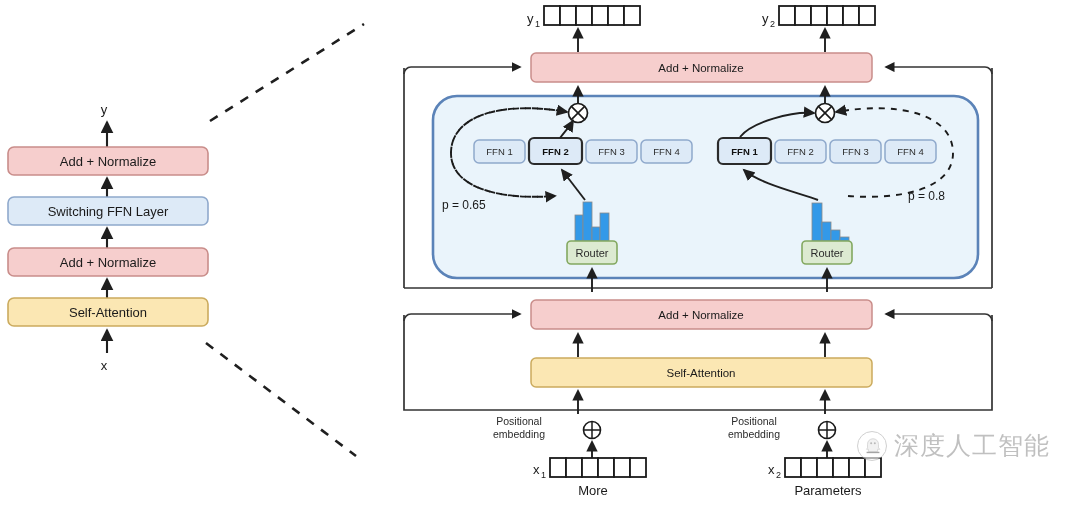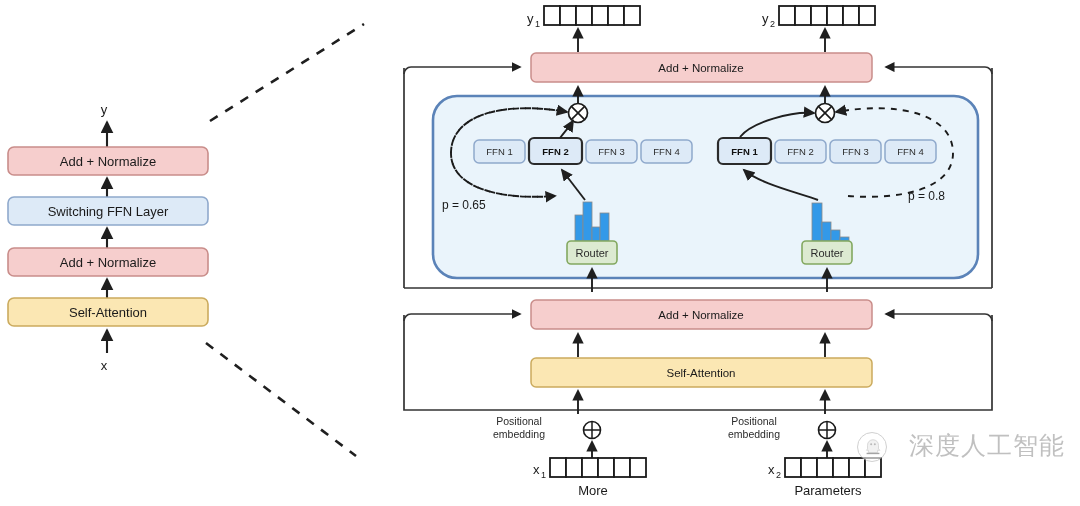--- a/index.html
+++ b/index.html
@@ -28,22 +28,22 @@
   .t-ffn-on { font-size: 9.5px; font-weight: bold; fill: #111111; }
   .t-router { font-size: 11px; fill: #2b2b2b; }
   .t-p { font-size: 12px; fill: #1a1a1a; }
   .t-var { font-size: 13px; fill: #1a1a1a; }
   .t-sub { font-size: 9px; fill: #1a1a1a; }
   .t-pos { font-size: 10.5px; fill: #2b2b2b; }
   .t-word { font-size: 13px; fill: #1a1a1a; }
   .wm {
     position: absolute;
     display: flex;
-    align-items: flex-end;
-    gap: 22px;
+    align-items: center;
+    gap: 7px;
     opacity: 0.62;
     pointer-events: none;
   }
   .wm-logo {
     width: 30px;
     height: 30px;
     border-radius: 50%;
     border: 1.6px solid #b3b3b3;
     position: relative;
     box-sizing: border-box;

